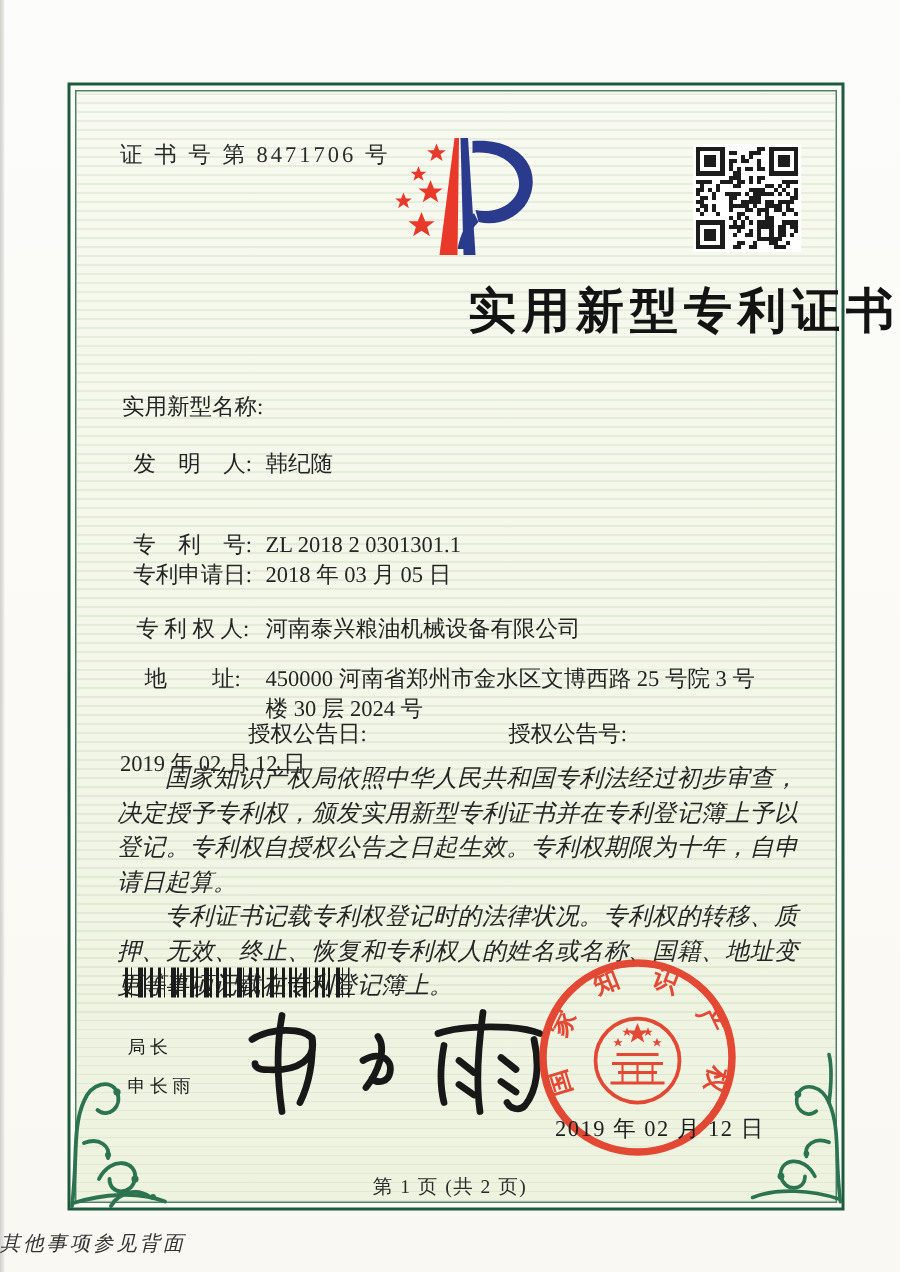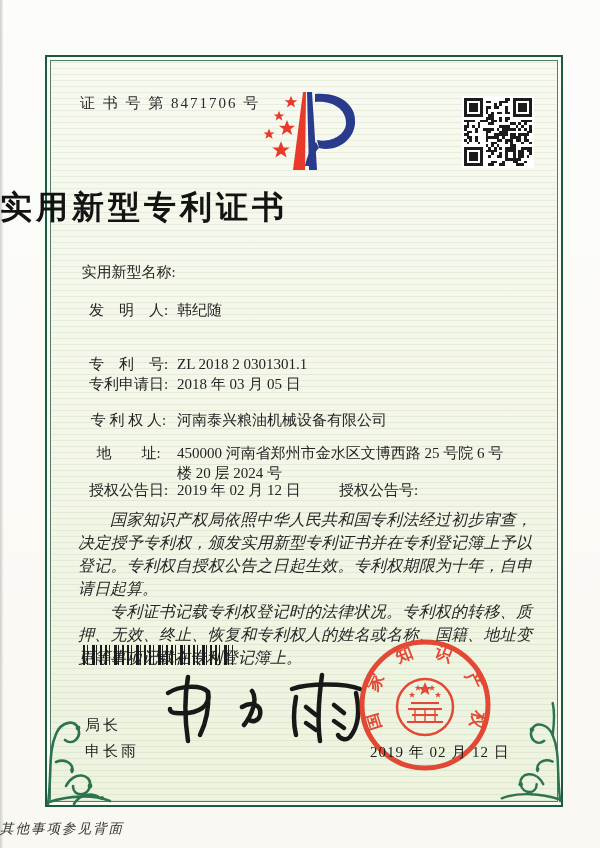--- a/index.html
+++ b/index.html
@@ -29,49 +29,49 @@
   
   .content { position:absolute; inset:0; }
   .cert-no {
     position:absolute; left:80px; top:94px; font-size:15px; letter-spacing:2px;
     color:#2a2a2a;
   }
   .logo { position:absolute; left:253px; top:86px; width:112px; height:90px; }
   .qr { position:absolute; left:462px; top:96px; width:72px; height:72px; background:#fff; padding:2px; }
   .qr svg { width:100%; height:100%; display:block; }
   .title {
-    position:absolute; left:0; top:186px; width:100%; text-align:left;
+    position:absolute; left:0; top:186px; width:100%; text-align:right;
     font-size:32px; font-weight:bold; letter-spacing:4px; color:#131313;
   }
   
   .fields { position:absolute; left:80px; top:0; width:450px; font-size:15px; color:#242424; }
   .frow { position:absolute; display:flex; width:450px; line-height:20px; }
   .fcell { display:flex; }
   .flabel { display:inline-block; min-width:97px; flex-shrink:0; white-space:pre;text-align:center; }
   .fvalue { flex:1; }
-  .frow.double .fcell.c1 { width:250px; flex-shrink:0; }
+  .frow.double .fcell.c1 { width:250px; flex-shrink:0;flex-direction:column; }
   
   .body-text {
     position:absolute; left:78px; top:508px; width:454px;
     font-size:16px; line-height:23px; font-style:italic; color:#262626;
     text-align:justify;
   }
   .body-text p { text-indent:2em; }
   
   .barcode {
     position:absolute; left:83px; top:645px; width:150px; height:20px;
     background:
       repeating-linear-gradient(90deg,
         #1c1c1c 0 2px, rgba(0,0,0,0) 2px 4px,
         #1c1c1c 4px 5px, rgba(0,0,0,0) 5px 9px,
         #1c1c1c 9px 12px, rgba(0,0,0,0) 12px 13px,
         #1c1c1c 13px 14px, rgba(0,0,0,0) 14px 17px,
         #1c1c1c 17px 19px, rgba(0,0,0,0) 19px 22px);
   }
-  .director { position:absolute; left:85px; font-size:15px; letter-spacing:3px; color:#222;margin-top:26px; }
+  .director { position:absolute; left:85px; font-size:12px; letter-spacing:3px; color:#222; }
   .director.t { top:690px; }
   .director.n { top:716px; }
   .signature { position:absolute; left:150px; top:665px; width:235px; height:88px; }
   
   .seal { position:absolute; left:357px; top:637px; width:136px; height:136px; opacity:.92; z-index:2; }
   .seal-date {
     position:absolute; left:370px; top:743px; z-index:3; font-size:15px;
     color:#1d1d1d; letter-spacing:1px; white-space:nowrap;
   }
   .page-indicator {
@@ -350,21 +350,21 @@
       <div class="frow" style="top:374px">
         <span class="flabel">专利申请日:</span>
         <span class="fvalue">2018 年 03 月 05 日</span>
       </div>
       <div class="frow" style="top:410px">
         <span class="flabel">专 利 权 人:</span>
         <span class="fvalue">河南泰兴粮油机械设备有限公司</span>
       </div>
       <div class="frow" style="top:443px;width:430px">
         <span class="flabel">地　　址:</span>
-        <span class="fvalue">450000 河南省郑州市金水区文博西路 25 号院 6 号楼 20 层 2024 号</span>
+        <span class="fvalue">450000 河南省郑州市金水区文博西路 25 号院 3 号楼 30 层 2024 号</span>
       </div>
       <div class="frow double" style="top:480px">
         <span class="fcell c1">
           <span class="flabel">授权公告日:</span>
           <span>2019 年 02 月 12 日</span>
         </span>
         <span class="fcell c2">
           <span class="flabel">授权公告号:</span>
         </span>
       </div>
@@ -419,20 +419,21 @@
           <path d="M50 85 h36"></path>
         </g>
         <g fill="none" stroke="#e23b26" stroke-width="1.4">
           <path d="M58 72 v13 M68 72 v13 M78 72 v13"></path>
         </g>
       </g>
     </svg>
 
     <div class="seal-date">2019 年 02 月 12 日</div>
 
+    <div class="page-indicator">第 1 页 (共 2 页)</div>
 
     <svg class="orn bl" viewBox="0 0 70 108">
       <g fill="none" stroke="#2c7350" stroke-width="2.6" stroke-linecap="round">
         <path d="M4 104 C8 72 4 52 12 34 C17 22 30 19 34 28 C38 38 28 46 21 40"></path>
         <path d="M5 102 C24 96 48 94 66 101"></path>
         <path d="M22 86 c8 -16 26 -12 24 0 c-2 11 -17 11 -17 0"></path>
         <path d="M12 62 c10 -4 18 2 16 10"></path>
         <path d="M30 104 c6 -10 18 -12 26 -6"></path>
       </g>
       <g fill="#2c7350">

